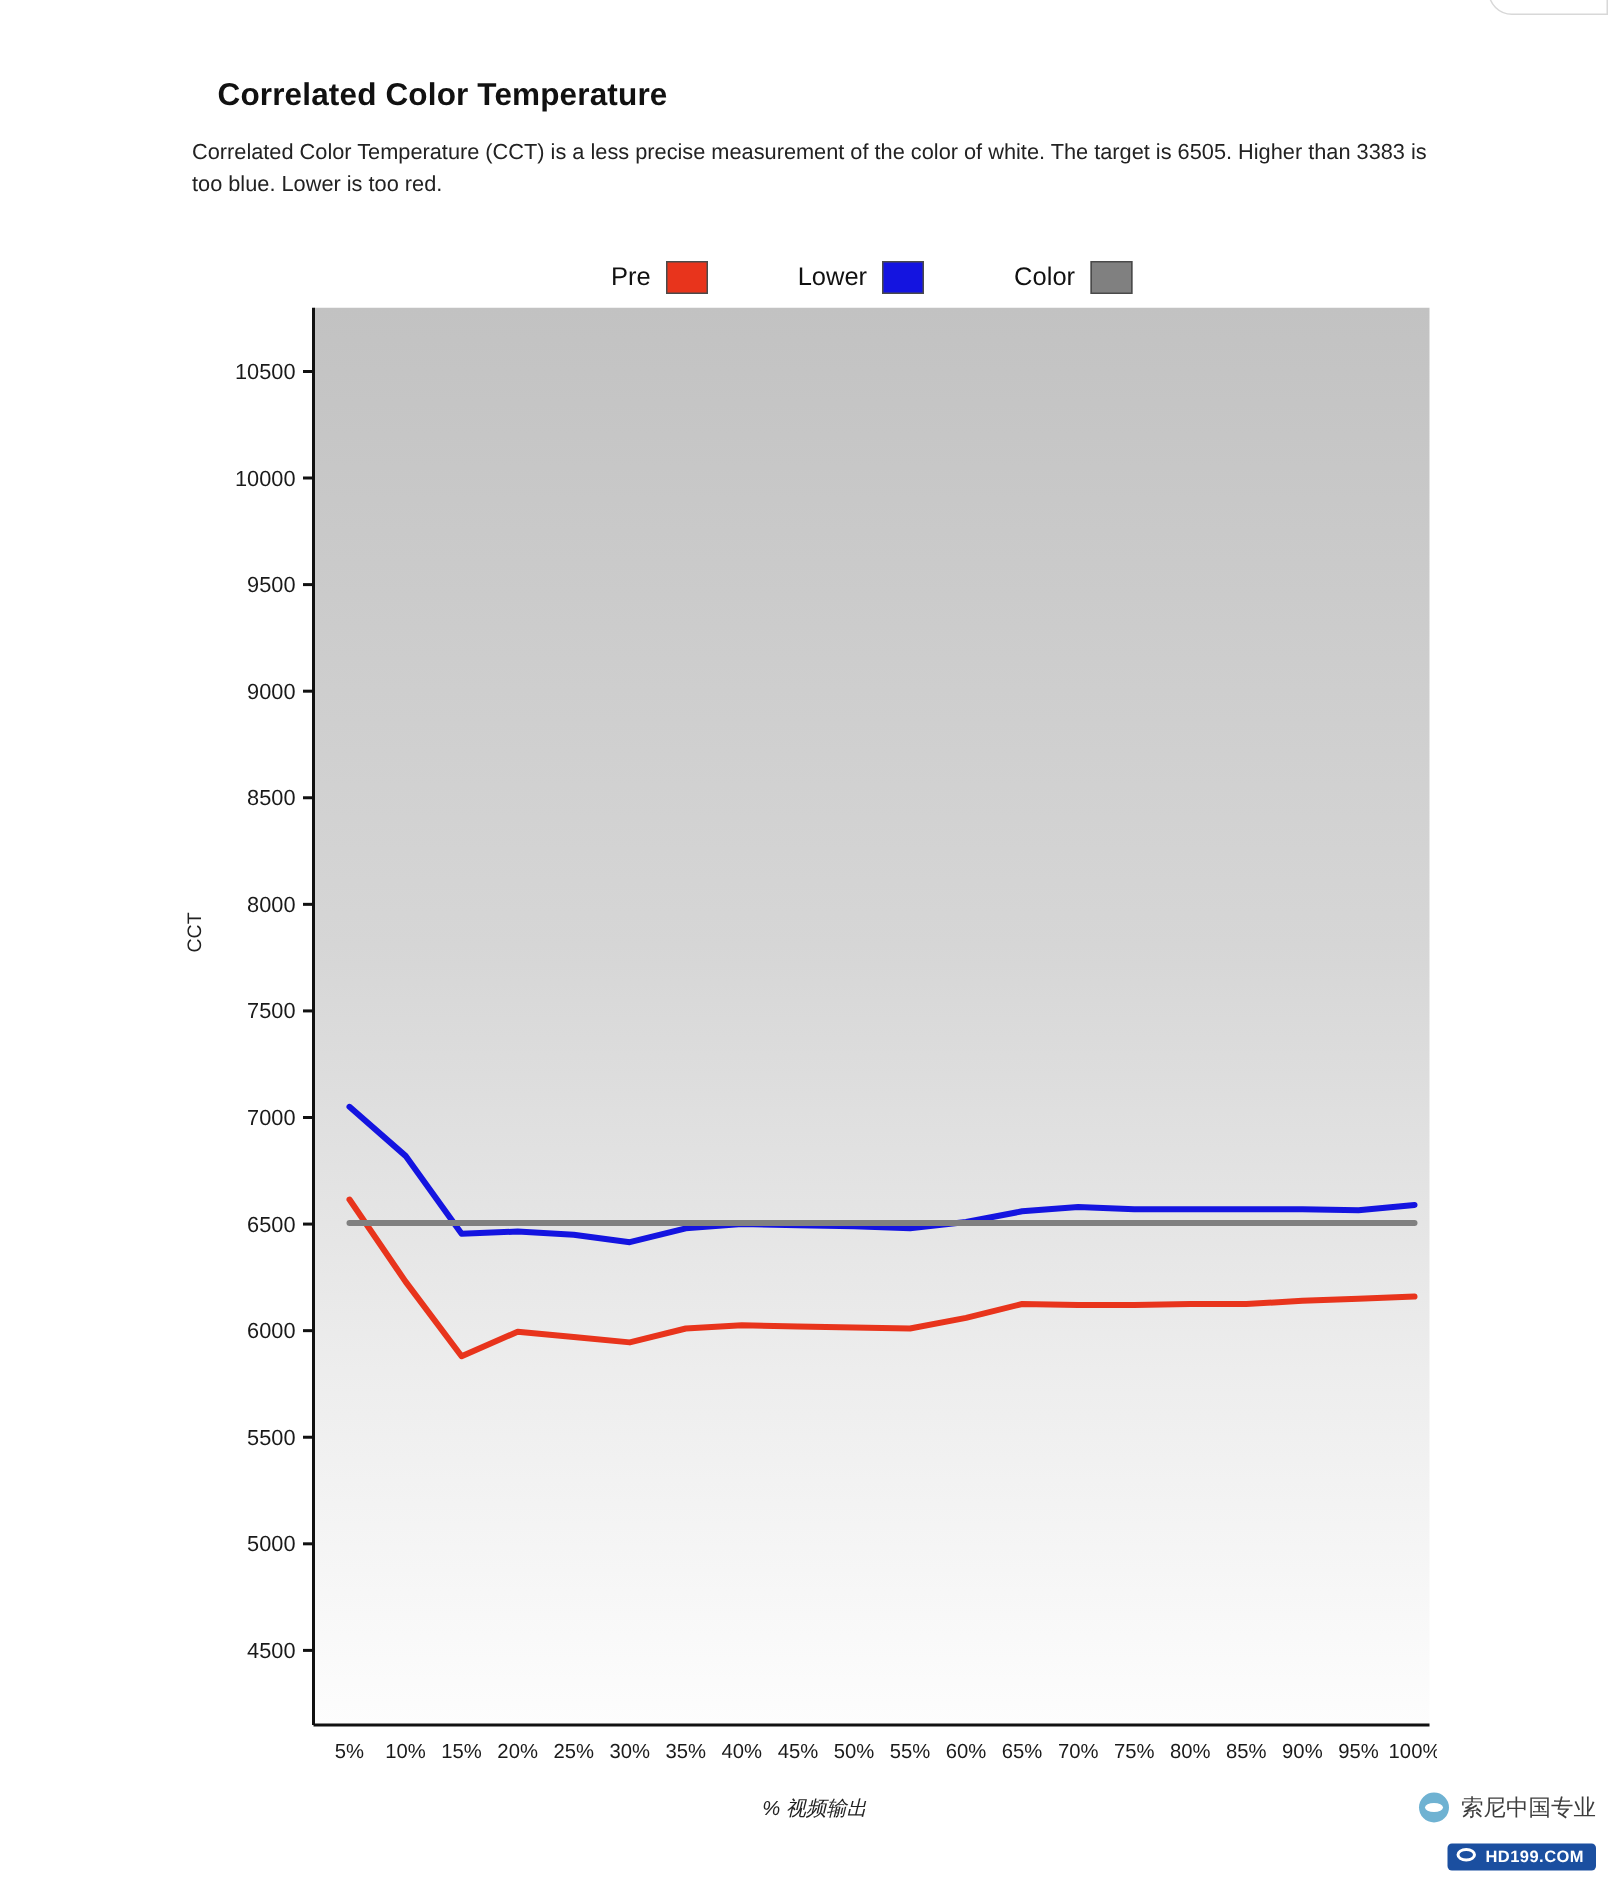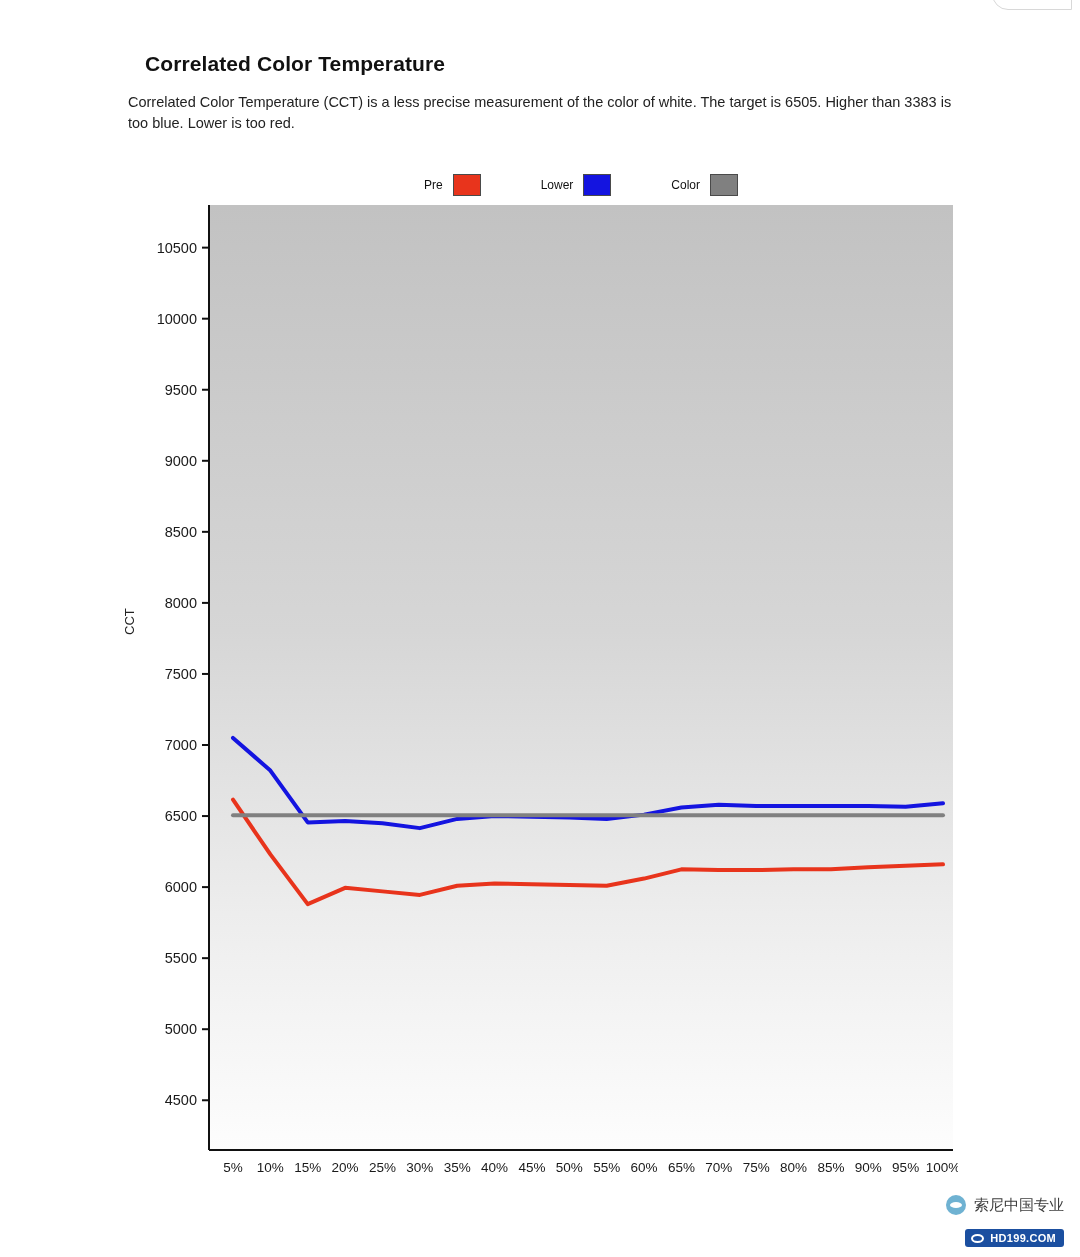--- a/index.html
+++ b/index.html
@@ -56,21 +56,21 @@
     width: 744px;
     display: flex;
     justify-content: center;
     gap: 60px;
     align-items: center;
   }
   .legend-item {
     display: flex;
     align-items: center;
     gap: 10px;
-    font-size: 12px;
+    font-size: 17px;
     color: #111111;
   }
   .legend-swatch {
     width: 28px;
     height: 22px;
     border: 1px solid #4a4a4a;
     box-sizing: border-box;
   }
 
   .plot-wrap {
@@ -132,21 +132,20 @@
     left: 4px; top: 7px;
     width: 12px; height: 6px;
     border-radius: 50%;
     background: #ffffff;
   }
   .wm-badge {
     position: absolute;
     right: 16px;
     bottom: 10px;
     display: flex;
-    align-items: center;
     gap: 6px;
     background: #1b4fa0;
     color: #ffffff;
     font-size: 11px;
     font-weight: bold;
     padding: 3px 8px 3px 6px;
     border-radius: 3px;
     letter-spacing: 0.3px;
   }
   .wm-badge-dot {
@@ -175,20 +174,21 @@
     <span class="legend-swatch" id="sw1" style="background: rgb(20, 20, 224);"></span>
   </div>
   <div class="legend-item">
     <span>Color</span>
     <span class="legend-swatch" id="sw2" style="background: rgb(128, 128, 128);"></span>
   </div>
 </div>
 
 <div class="plot-wrap">
   <div class="axis-title-y">CCT</div>
+  <div class="axis-title-x">% 视频输出</div>
   <svg class="chart" id="chart-svg" width="830" height="985">
       <defs>
         <linearGradient id="bgGrad" x1="0" y1="0" x2="0" y2="1">
           <stop offset="0%" stop-color="#c2c2c2"></stop>
           <stop offset="45%" stop-color="#d6d6d6"></stop>
           <stop offset="75%" stop-color="#ededed"></stop>
           <stop offset="100%" stop-color="#fdfdfd"></stop>
         </linearGradient>
       </defs>
       <rect x="81" y="0" width="744" height="945" fill="url(#bgGrad)"></rect>

